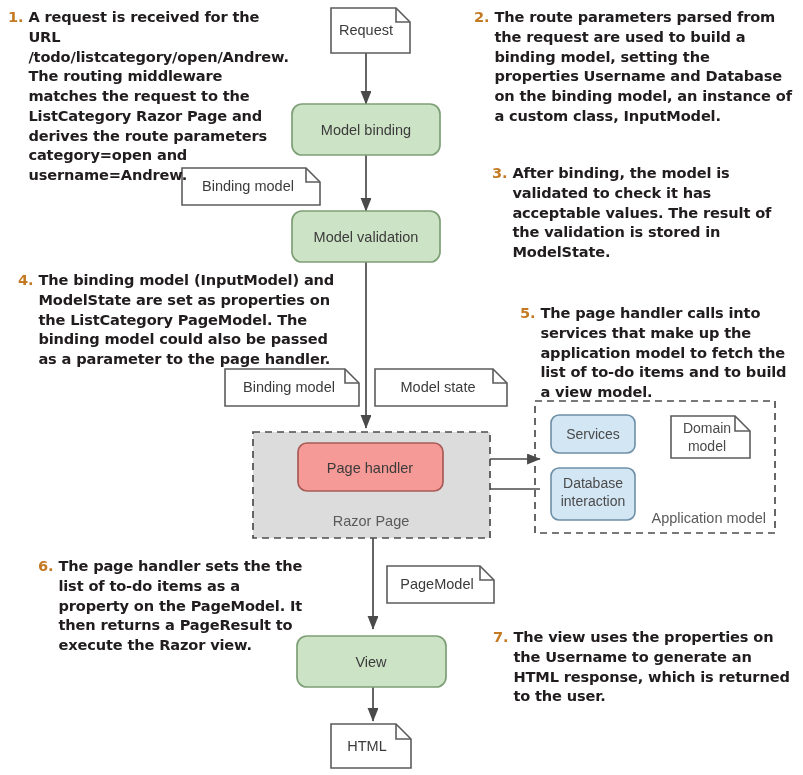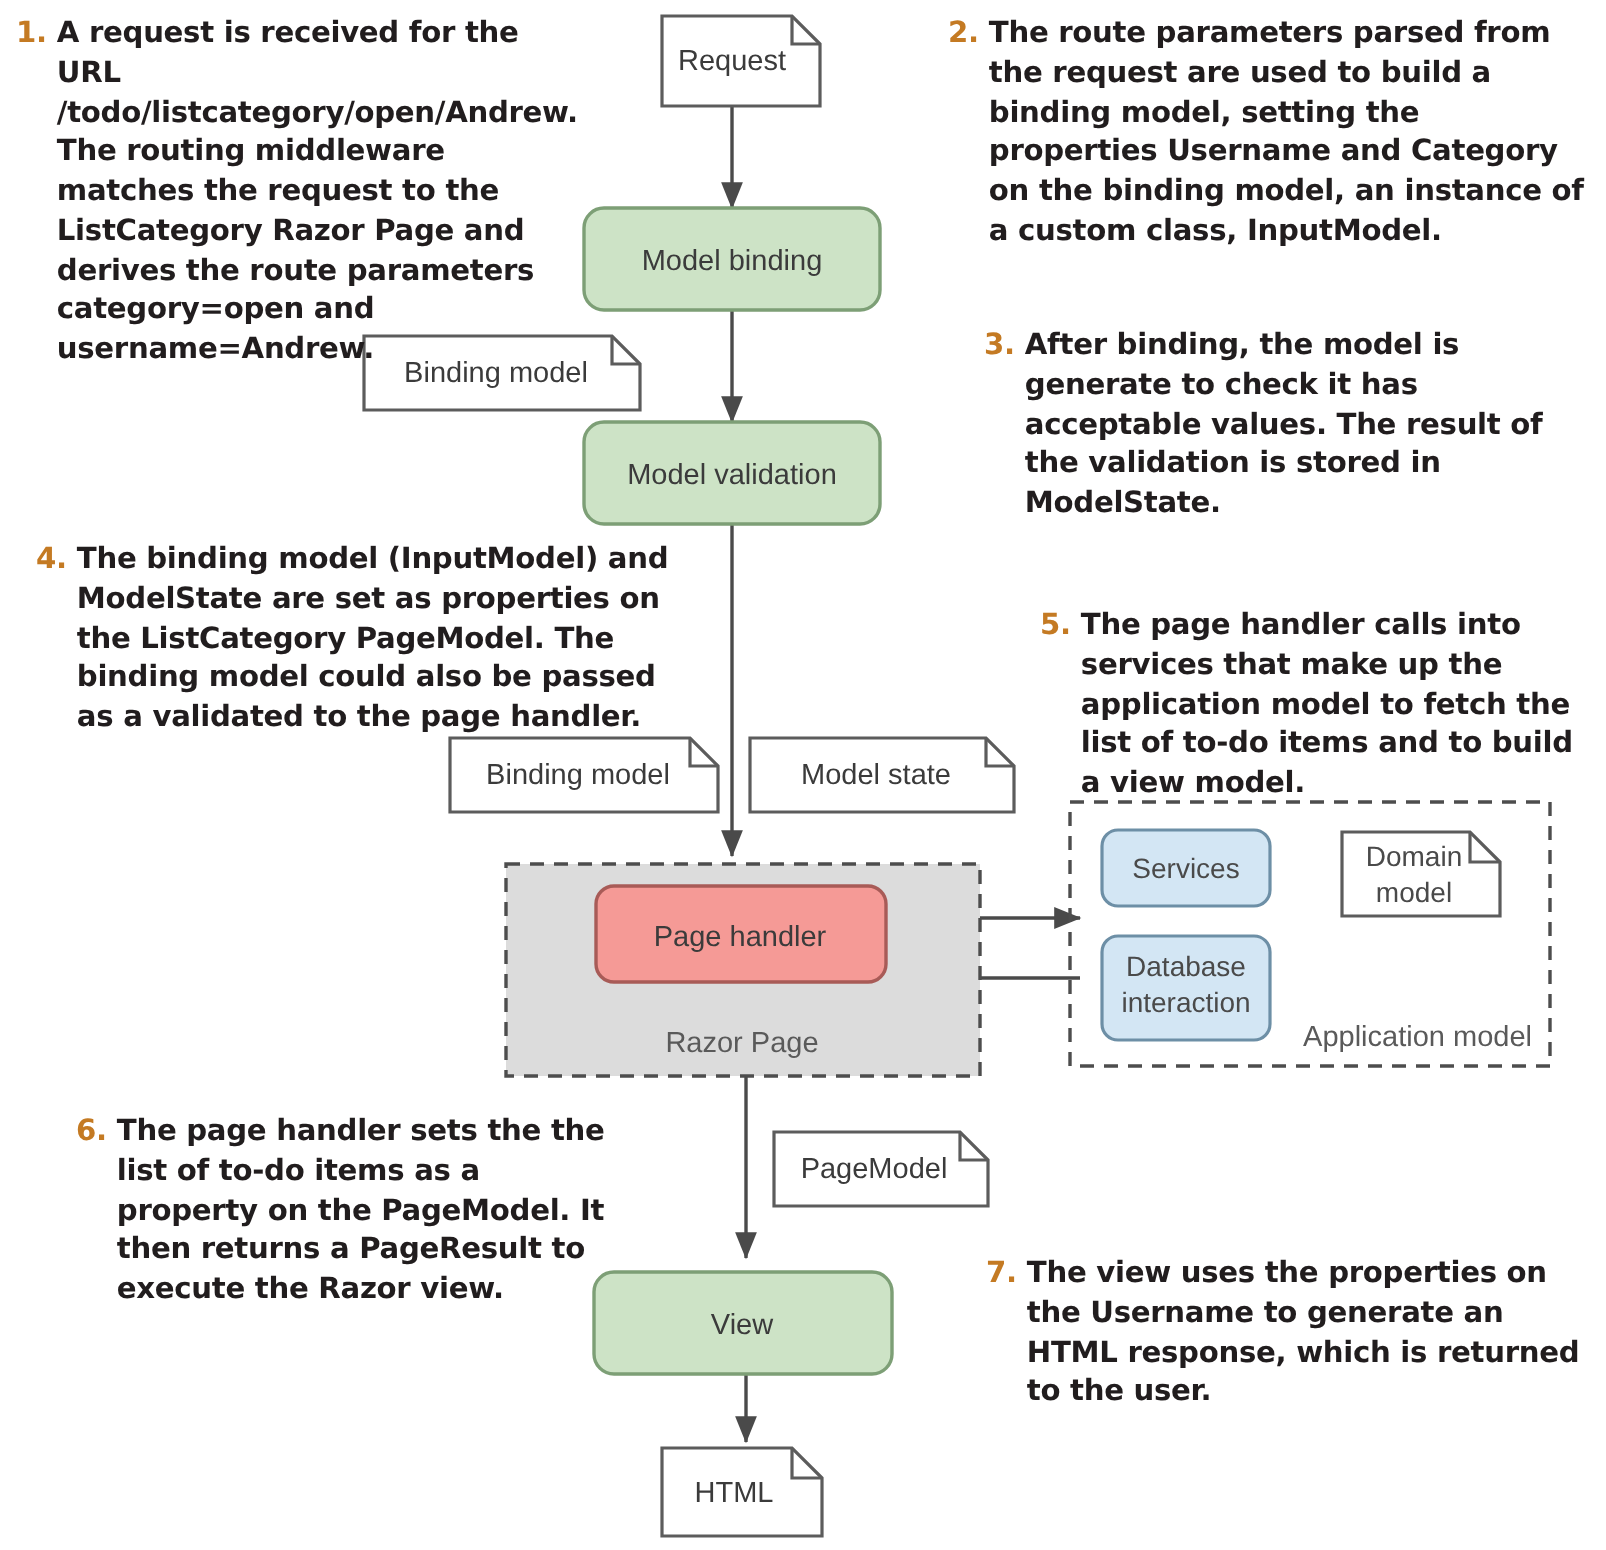--- a/index.html
+++ b/index.html
@@ -173,31 +173,31 @@
     </g>
   </svg>
 
   <div class="caption" style="left:8px; top:7px; width:283px;">
     <span class="num">1.</span>
     <span class="txt">A request is received for the URL /todo/listcategory/open/Andrew. The routing middleware matches the request to the ListCategory Razor Page and derives the route parameters category=open and username=Andrew.</span>
   </div>
 
   <div class="caption" style="left:474px; top:7px; width:322px;">
     <span class="num">2.</span>
-    <span class="txt">The route parameters parsed from the request are used to build a binding model, setting the properties Username and Category on the binding model, an instance of a custom class, InputModel.</span>
+    <span class="txt">The route parameters parsed from the request are used to build a binding model, setting the properties Username and Database on the binding model, an instance of a custom class, InputModel.</span>
   </div>
 
   <div class="caption" style="left:492px; top:163px; width:280px;">
     <span class="num">3.</span>
-    <span class="txt">After binding, the model is generate to check it has acceptable values. The result of the validation is stored in ModelState.</span>
+    <span class="txt">After binding, the model is validated to check it has acceptable values. The result of the validation is stored in ModelState.</span>
   </div>
 
   <div class="caption" style="left:18px; top:270px; width:320px;">
     <span class="num">4.</span>
-    <span class="txt">The binding model (InputModel) and ModelState are set as properties on the ListCategory PageModel. The binding model could also be passed as a validated to the page handler.</span>
+    <span class="txt">The binding model (InputModel) and ModelState are set as properties on the ListCategory PageModel. The binding model could also be passed as a parameter to the page handler.</span>
   </div>
 
   <div class="caption" style="left:520px; top:303px; width:268px;">
     <span class="num">5.</span>
     <span class="txt">The page handler calls into services that make up the application model to fetch the list of to-do items and to build a view model.</span>
   </div>
 
   <div class="caption" style="left:38px; top:556px; width:266px;">
     <span class="num">6.</span>
     <span class="txt">The page handler sets the the list of to-do items as a property on the PageModel. It then returns a PageResult to execute the Razor view.</span>

